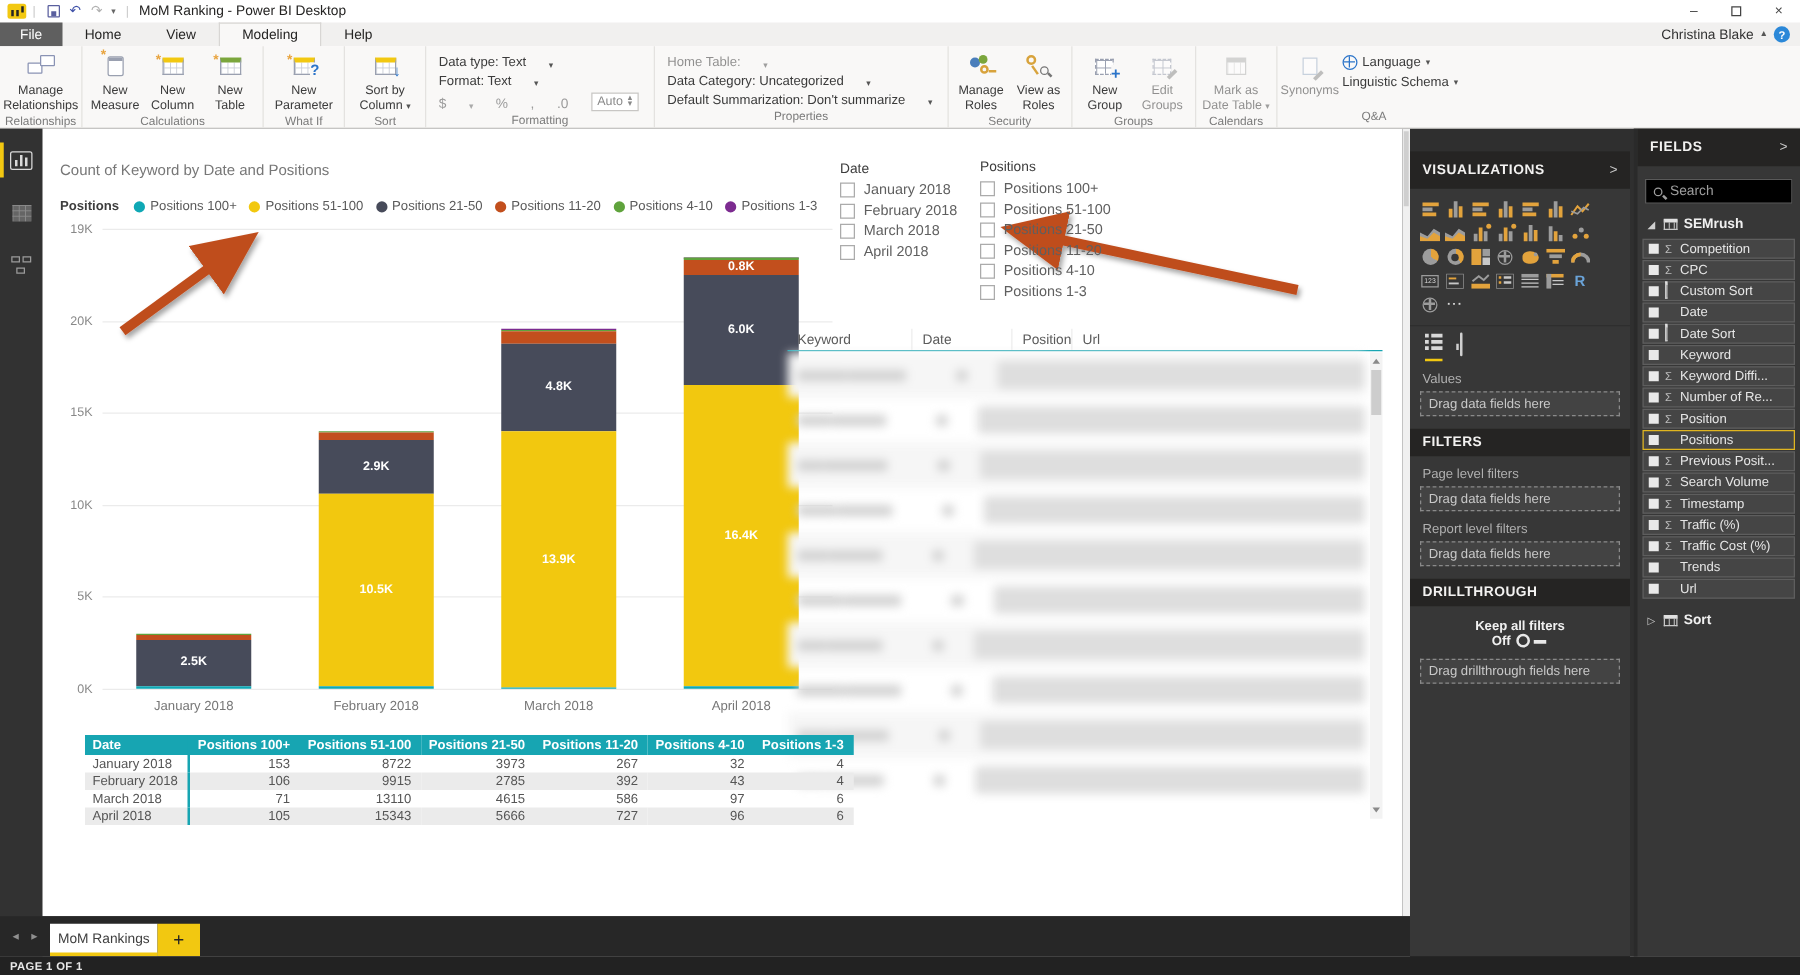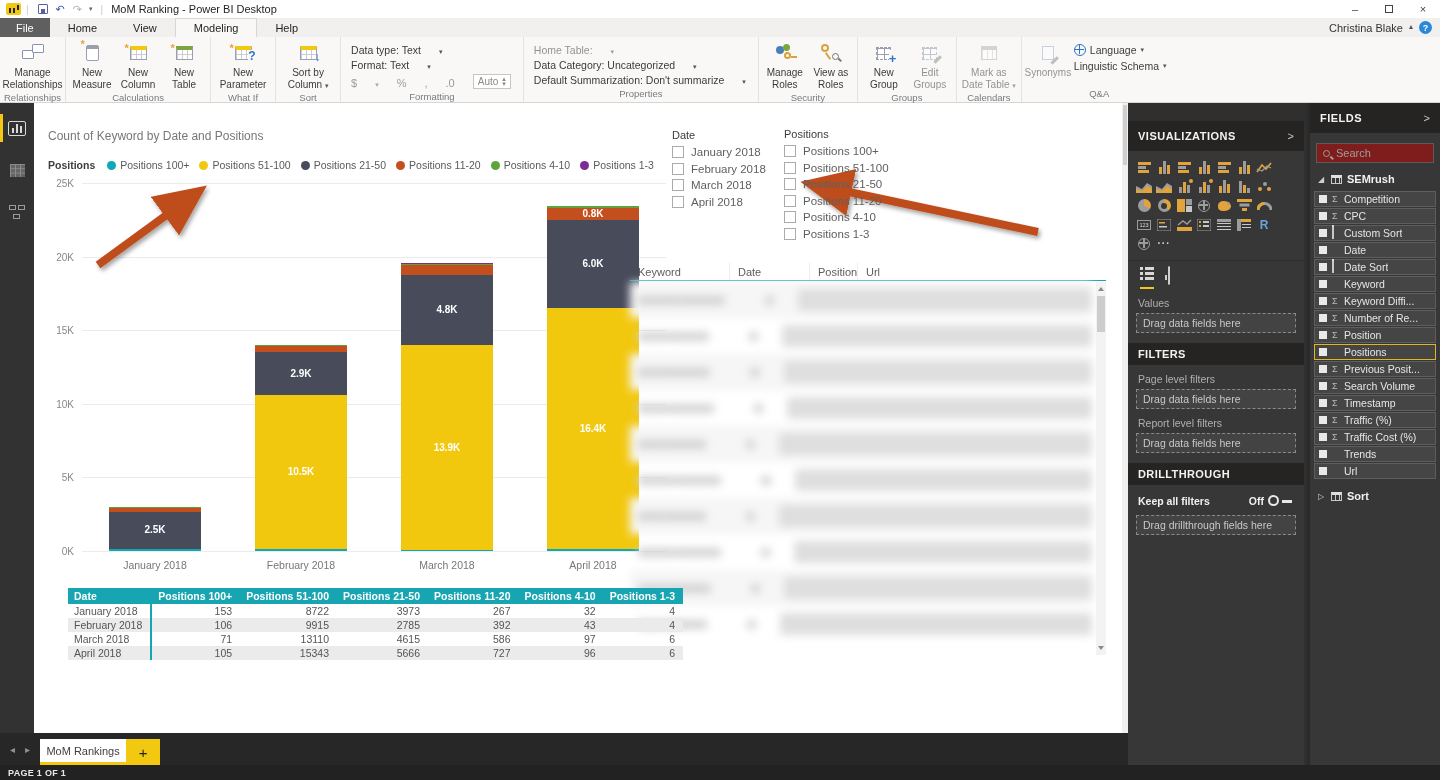--- a/index.html
+++ b/index.html
@@ -173,29 +173,29 @@
   .ico-fieldlist { display:flex; flex-direction:column; gap:2px; }
   .ico-fieldlist i { display:flex; gap:2px; align-items:center; }
   .ico-fieldlist i:before { content:""; width:3px; height:3px; background:#d8d8d8; }
   .ico-fieldlist i:after { content:""; width:9px; height:2.5px; background:#d8d8d8; }
   .ico-roller { width:13px; height:8px; border:1.5px solid #cfcfcf; border-radius:2px; position:relative; }
   .ico-roller:after { content:""; position:absolute; right:2px; top:8px; width:2px; height:5px; background:#cfcfcf; }
   .p-label { color:#b0b0b0; font-size:10.5px; padding:8px 10px 4px; }
   .drop-box { margin:0 8px; height:20px; border:1px dashed #8a8a8a; background:#434343; color:#c8c8c8; font-size:10.5px; display:flex; align-items:center; padding-left:6px; }
   .sec-head { height:22px; background:#252423; display:flex; align-items:center; padding:0 10px; margin-top:10px; }
   .sec-head b { color:#f3f2f1; font-size:11px; letter-spacing:.4px; }
-  .keep-row { display:flex; align-items:center; justify-content:space-between; padding:10px 10px 8px; }
+  .keep-row { display:flex; align-items:center; justify-content:space-between; padding:10px 10px 8px;flex-direction:column; }
   .keep-row b { color:#f0f0f0; font-size:10.5px; }
   .keep-right { display:flex; gap:4px; }
   .keep-right b { font-size:10.5px; }
   .toggle { width:26px; height:12px; position:relative; }
   .toggle .knob { position:absolute; left:0; top:0; width:11px; height:11px; border:2px solid #e8e8e8; border-radius:50%; }
   .toggle .bar { position:absolute; left:14px; top:5px; width:10px; height:2.5px; background:#e8e8e8; }
 
-  .search-box { margin:10px 6px 0; height:20px; background:#7f1d1d; border:1px solid #5a5a5a; display:flex; align-items:center; gap:6px; padding:0 6px; }
+  .search-box { margin:10px 6px 0; height:20px; background:#000000; border:1px solid #5a5a5a; display:flex; align-items:center; gap:6px; padding:0 6px; }
   .lens { width:7px; height:7px; border:1.5px solid #9e9e9e; border-radius:50%; position:relative; flex:none; }
   .lens:after { content:""; position:absolute; left:6px; top:6px; width:4px; height:1.5px; background:#9e9e9e; transform:rotate(45deg); }
   .search-box span { color:#9e9e9e; font-size:11px; }
   .ftable-row { display:flex; align-items:center; gap:5px; padding:10px 8px 6px; }
   .ftable-row .tri { color:#cfcfcf; font-size:8px; width:8px; }
   .tbl-ico { width:11px; height:9px; border:1px solid #c8c8c8; border-top:3px solid #e0e0e0; background:linear-gradient(to right,#c8c8c8 1px,transparent 1px) 3px 0/4px 100% repeat-x; }
   .ftable-row b { color:#f0f0f0; font-size:11px; font-weight:bold; }
   .field-list { padding:0 4px; }
   .f-item { display:flex; align-items:center; height:15.5px; margin-bottom:1.5px; background:#454545; border:1px solid #5e5e5e; padding:0 4px; }
   .f-item.sel { border:1px solid #e0b520; }
@@ -568,21 +568,21 @@
               <div>January 2018</div>
               <div>February 2018</div>
               <div>March 2018</div>
               <div>April 2018</div>
             </div>
         <div class="ylab" style="left: 0px; top: 363px;">0K</div>
             <div class="ylab" style="left: 0px; top: 289.4px;">5K</div>
             <div class="ylab" style="left: 0px; top: 215.8px;">10K</div>
             <div class="ylab" style="left: 0px; top: 142.2px;">15K</div>
             <div class="ylab" style="left: 0px; top: 68.6px;">20K</div>
-            <div class="ylab" style="left: 0px; top: -5px;">25K</div>
+            <div class="ylab" style="left: 0px; top: -5px;">19K</div>
           </div>
       </div>
 
       <svg class="arrows-svg" viewBox="0 0 1088 630">
         <defs>
           <marker id="ah" markerWidth="7" markerHeight="7" refX="4.5" refY="3" orient="auto">
             <polygon points="0 0, 6.5 3, 0 6" fill="#bf4e1f"></polygon>
           </marker>
           <filter id="ashadow" x="-20%" y="-20%" width="140%" height="140%">
             <feDropShadow dx="2" dy="3" stdDeviation="2" flood-color="#000" flood-opacity="0.35"></feDropShadow>

